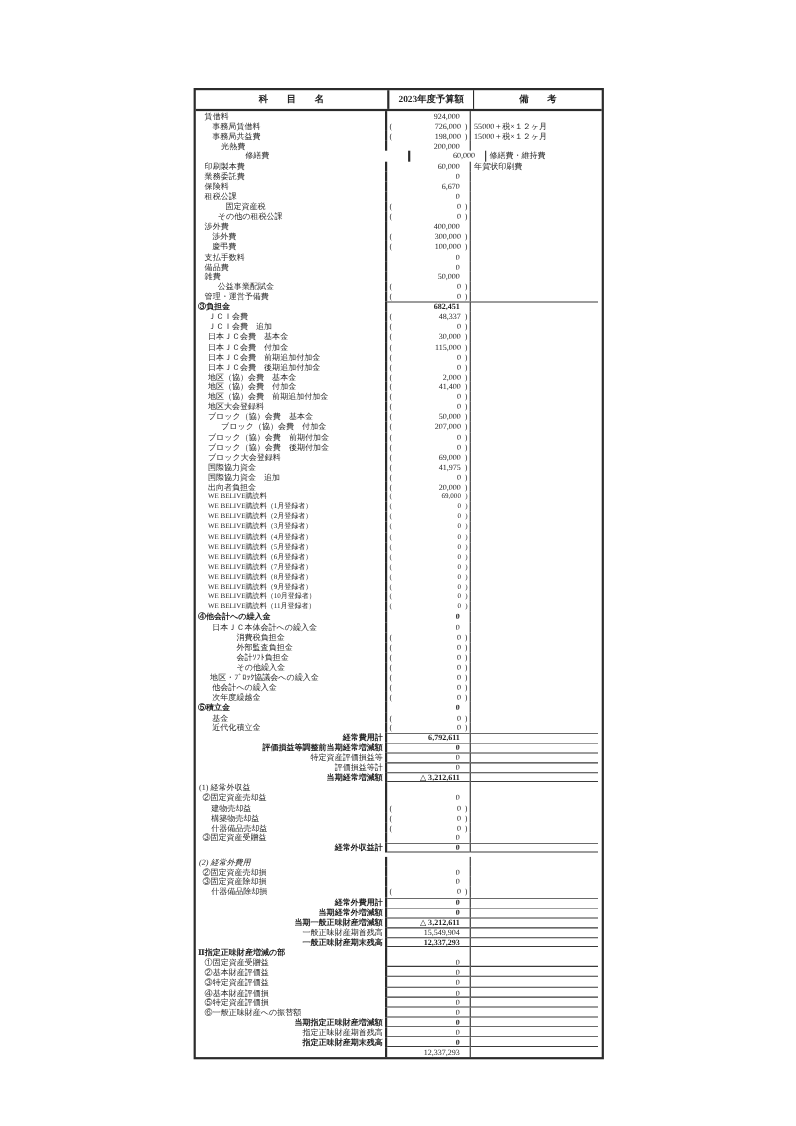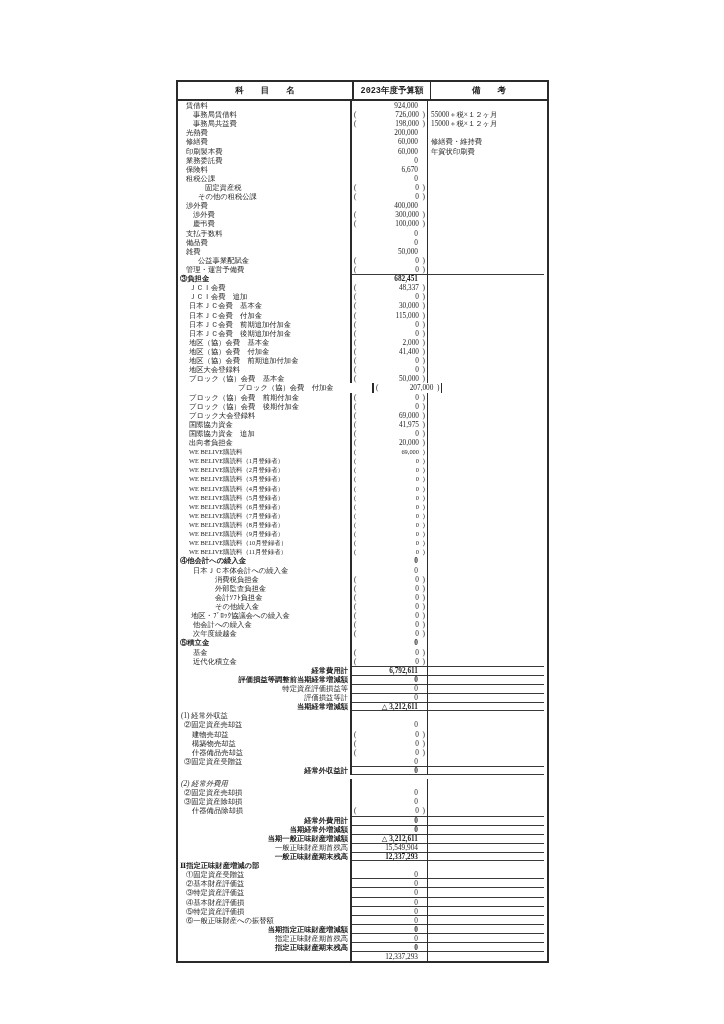--- a/index.html
+++ b/index.html
@@ -8,21 +8,21 @@
     background:#ffffff;
     font-family:"Liberation Serif","DejaVu Serif",serif;
     color:#1f1f1f;
   }
   .btable{
     position:absolute;left:176px;top:80px;width:369px;
     border:2px solid #2b2b2b;background:#ffffff;
   }
   .hdr{display:flex;height:17px;border-bottom:2px solid #2b2b2b;
        font-weight:bold;font-size:8.5px;}
-  .hdr>div{display:flex;align-items:center;justify-content:center;font-family:Liberation Mono, monospace;}
+  .hdr>div{display:flex;align-items:center;justify-content:center;}
   .hc-name{width:174px;border-right:2px solid #2b2b2b;}
   .hc-amount{width:76px;border-right:1px solid #2b2b2b;}
   .hc-rem{width:116px;}
   .rows{position:relative;}
   .row{display:flex;height:9.12px;font-size:7.3px;line-height:9.3px;}
   .row.small{font-size:6.4px;}
   .row.spacer{height:4px;}
   .c-name{width:174px;border-right:2px solid #2b2b2b;white-space:nowrap;
           overflow:hidden;box-sizing:border-box;}
   .c-name.ralign{text-align:right;padding-right:2px;}
@@ -68,28 +68,28 @@
       <div class="row">
         <div class="c-name" style="padding-left: 15px;">事務局共益費</div>
         <div class="c-amount">
           <span class="po">(</span>
           <span class="val inparen">198,000</span>
           <span class="pc">)</span>
         </div>
         <div class="c-rem">15000＋税×１２ヶ月</div>
       </div>
       <div class="row">
-        <div class="c-name" style="padding-left: 8px;">光熱費</div>
+        <div class="c-name" style="padding-left: 23px;">光熱費</div>
         <div class="c-amount">
           <span class="val">200,000</span>
         </div>
         <div class="c-rem"></div>
       </div>
       <div class="row">
-        <div class="c-name" style="padding-left: 8px;">修繕費</div>
+        <div class="c-name" style="padding-left: 8px; margin-left: 37px;">修繕費</div>
         <div class="c-amount">
           <span class="val">60,000</span>
         </div>
         <div class="c-rem">修繕費・維持費</div>
       </div>
       <div class="row">
         <div class="c-name" style="padding-left: 8px;">印刷製本費</div>
         <div class="c-amount">
           <span class="val">60,000</span>
         </div>
@@ -298,21 +298,21 @@
       <div class="row">
         <div class="c-name" style="padding-left: 11px;">ブロック（協）会費　基本金</div>
         <div class="c-amount">
           <span class="po">(</span>
           <span class="val inparen">50,000</span>
           <span class="pc">)</span>
         </div>
         <div class="c-rem"></div>
       </div>
       <div class="row">
-        <div class="c-name" style="padding-left: 23px; margin-left: 37px;">ブロック（協）会費　付加金</div>
+        <div class="c-name" style="padding-left: 23px;">ブロック（協）会費　付加金</div>
         <div class="c-amount">
           <span class="po">(</span>
           <span class="val inparen">207,000</span>
           <span class="pc">)</span>
         </div>
         <div class="c-rem"></div>
       </div>
       <div class="row">
         <div class="c-name" style="padding-left: 11px;">ブロック（協）会費　前期付加金</div>
         <div class="c-amount">

